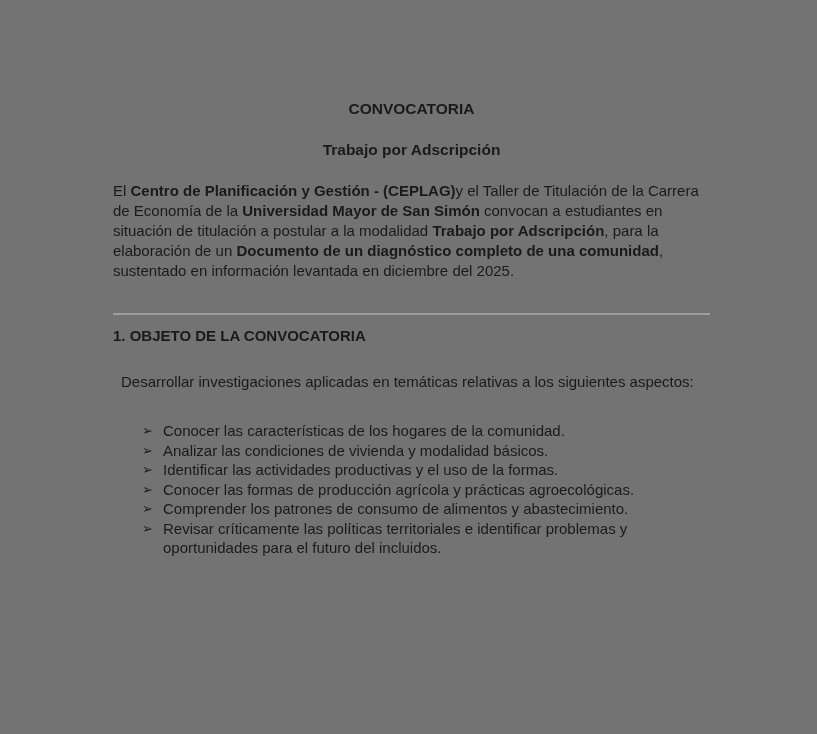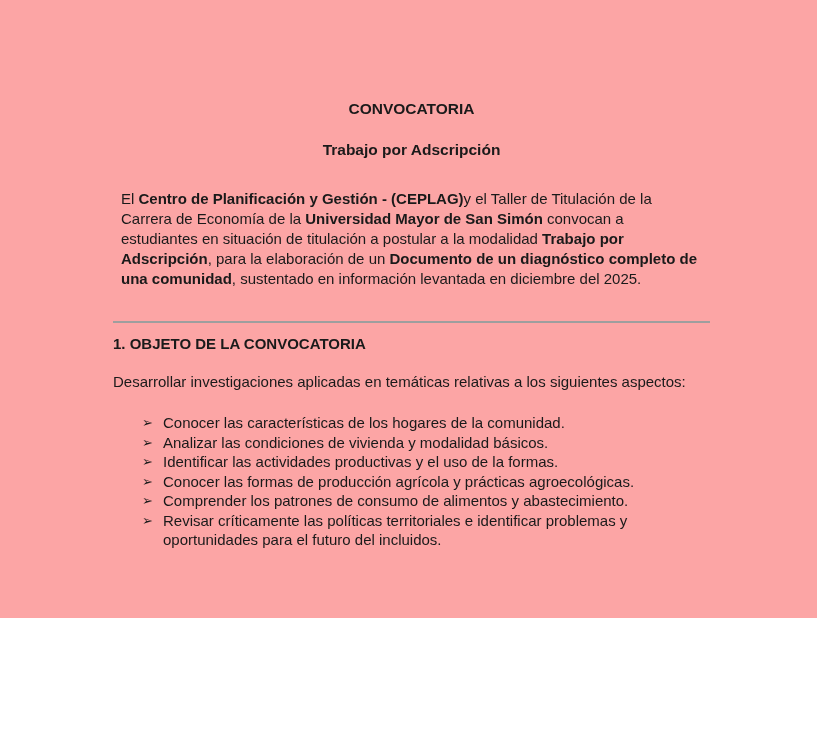--- a/index.html
+++ b/index.html
@@ -3,22 +3,22 @@
 <meta charset="utf-8">
 <style>
   html, body {
     margin: 0;
     padding: 0;
     background: #ffffff;
   }
   .page {
     position: relative;
     width: 817px;
-    height: 618px;
-    background: #fca5a5;
+    height: 734px;
+    background: #737373;
     font-family: "Liberation Sans", sans-serif;
     color: #1a1a1a;
     overflow: hidden;
     box-sizing: border-box;
   }
   .content {
     padding: 0 107px 0 113px;
     box-sizing: border-box;
   }
   .doc-heading {
@@ -27,40 +27,40 @@
     font-size: 15.5px;
     line-height: 18px;
     margin: 0;
   }
   .h-title    { padding-top: 100px; }
   .h-sub1     { padding-top: 23px; }
   .h-sub2     { padding-top: 23px; }
   .para {
     font-size: 15px;
     line-height: 20px;
-    margin: 8px;
+    margin: 0;
     padding-top: 22px;
   }
   .divider {
     border: none;
     border-top: 2px solid #9e9e9e;
     margin: 0;
     margin-top: 32px;
   }
   .section-heading {
     font-weight: bold;
     font-size: 15px;
     line-height: 18px;
     margin: 0;
     padding-top: 12px;
   }
   .lead {
     font-size: 15px;
     line-height: 20px;
-    margin: 0;
+    margin: 8px;
     padding-top: 19px;
   }
   .bullet-list {
     padding-top: 21px;
     padding-left: 29px;
   }
   .bullet-row {
     display: flex;
     align-items: flex-start;
     font-size: 15px;

